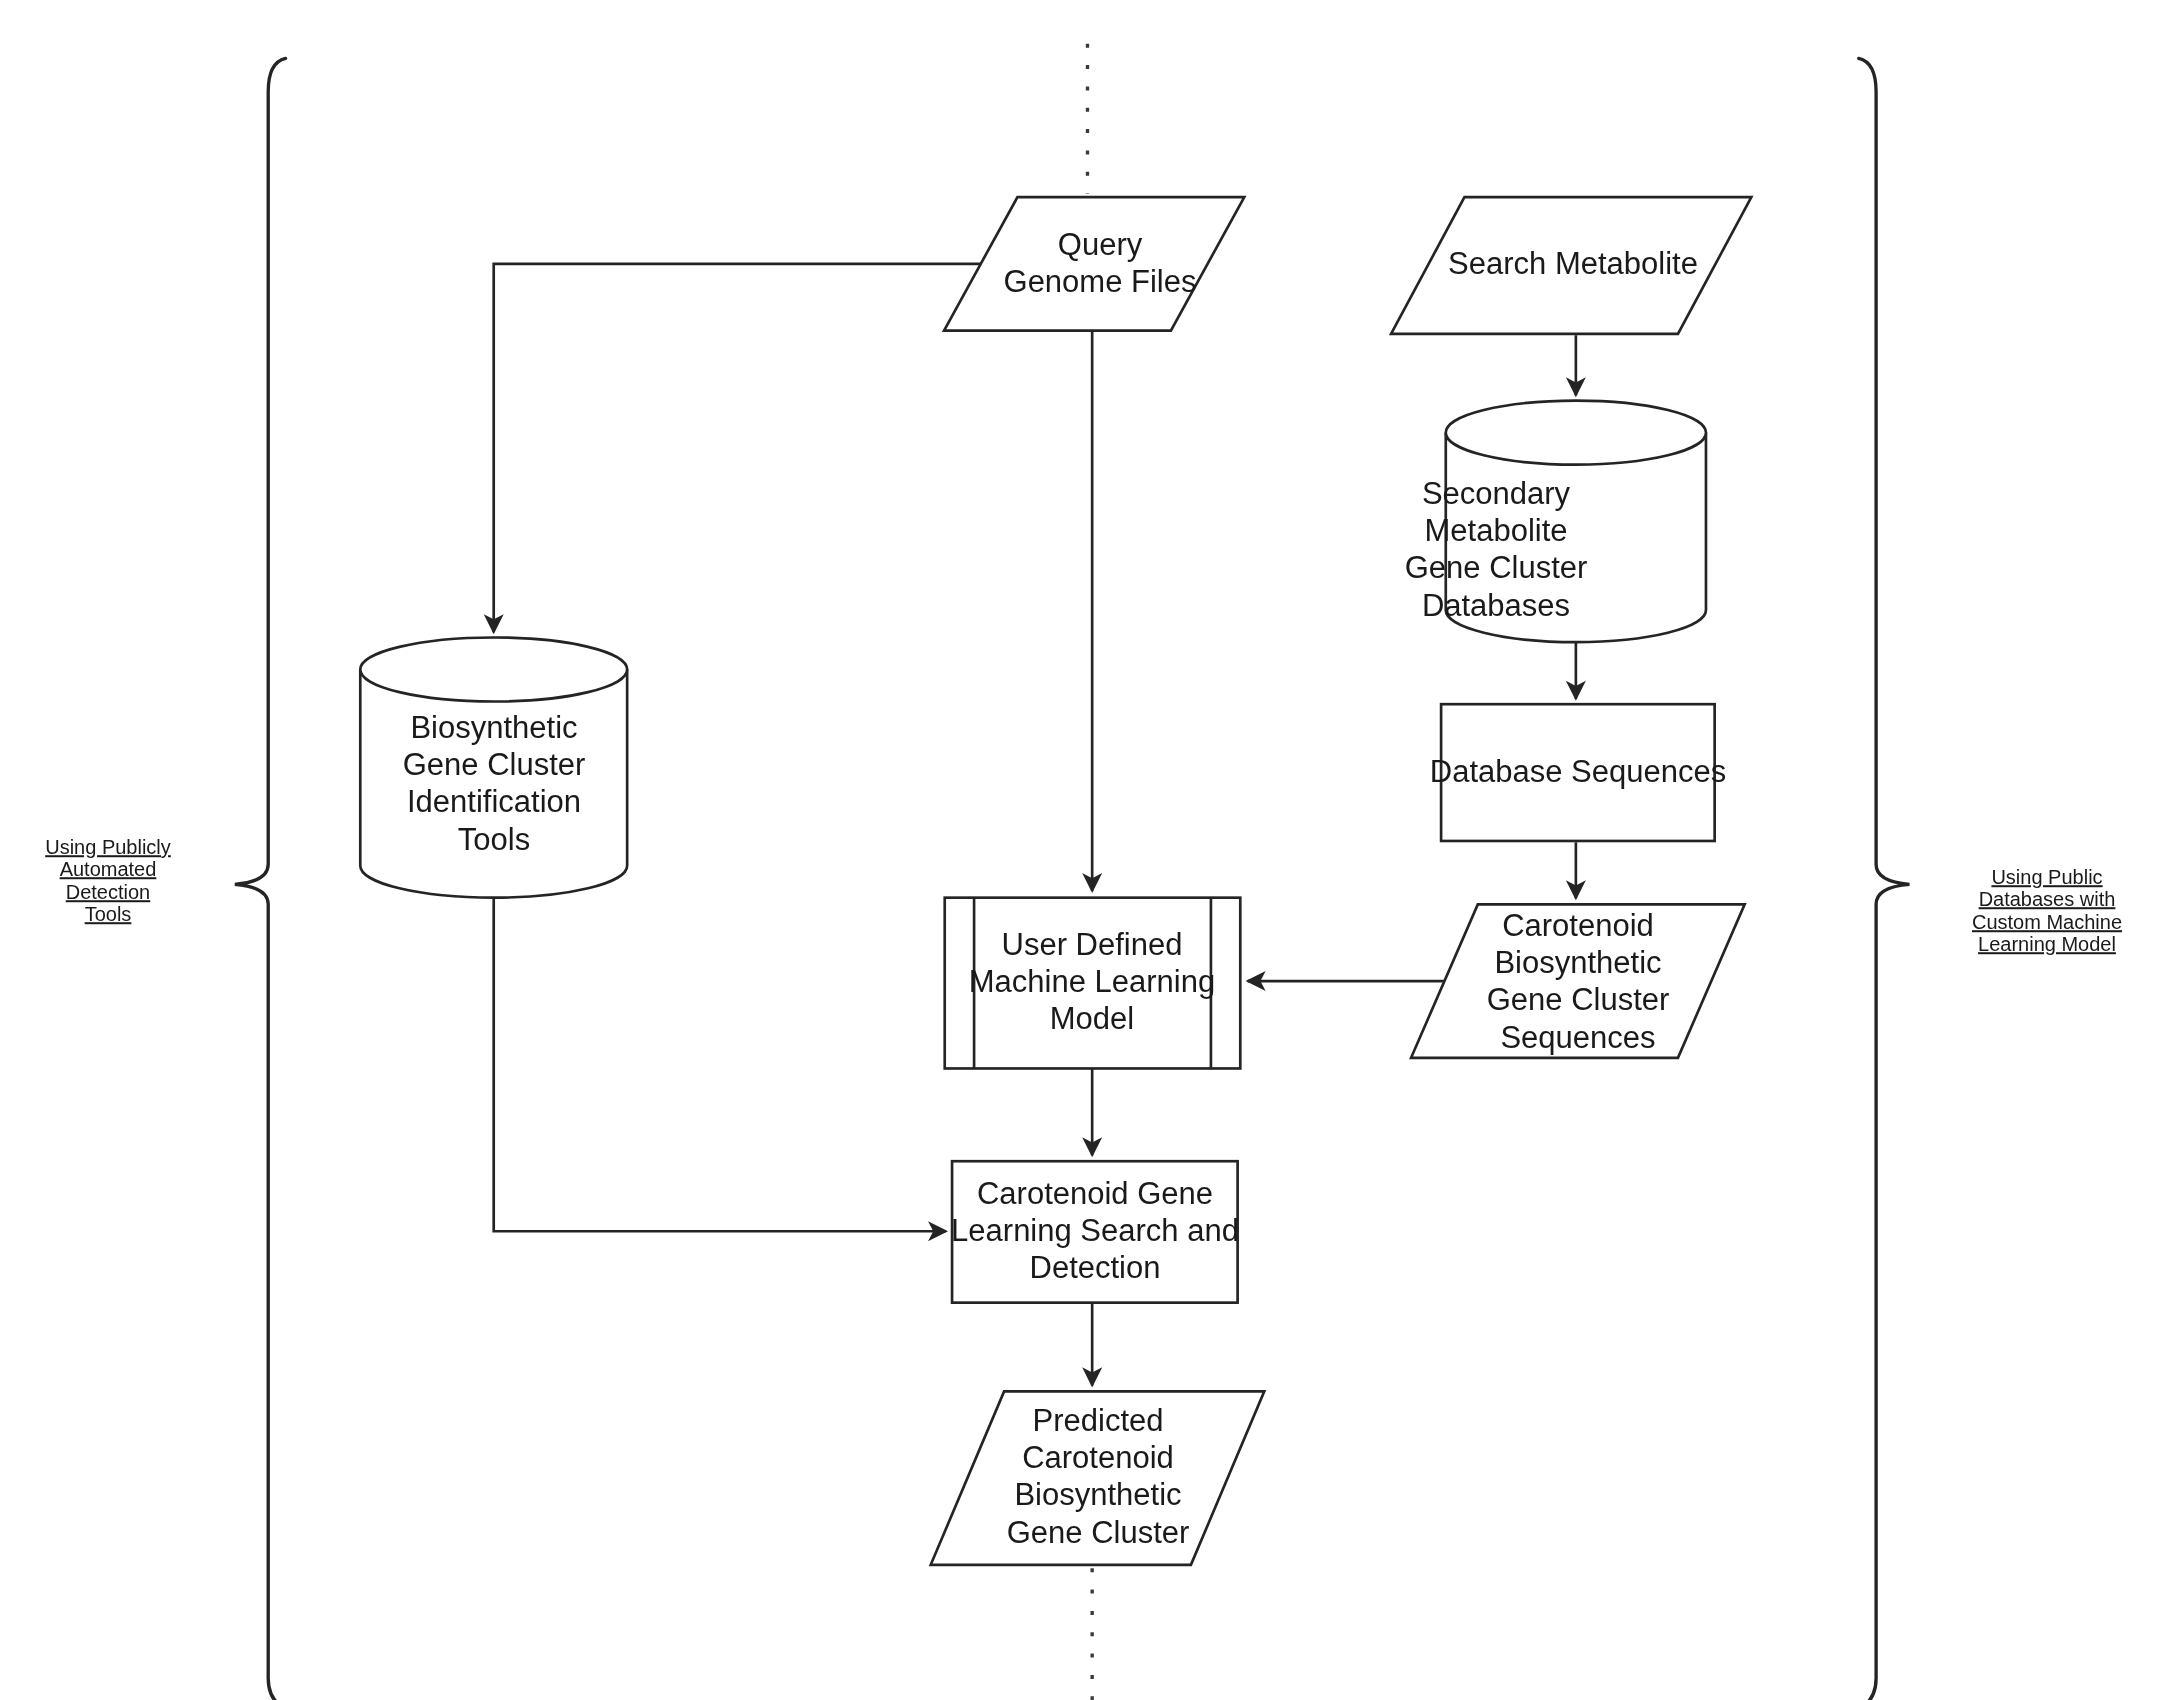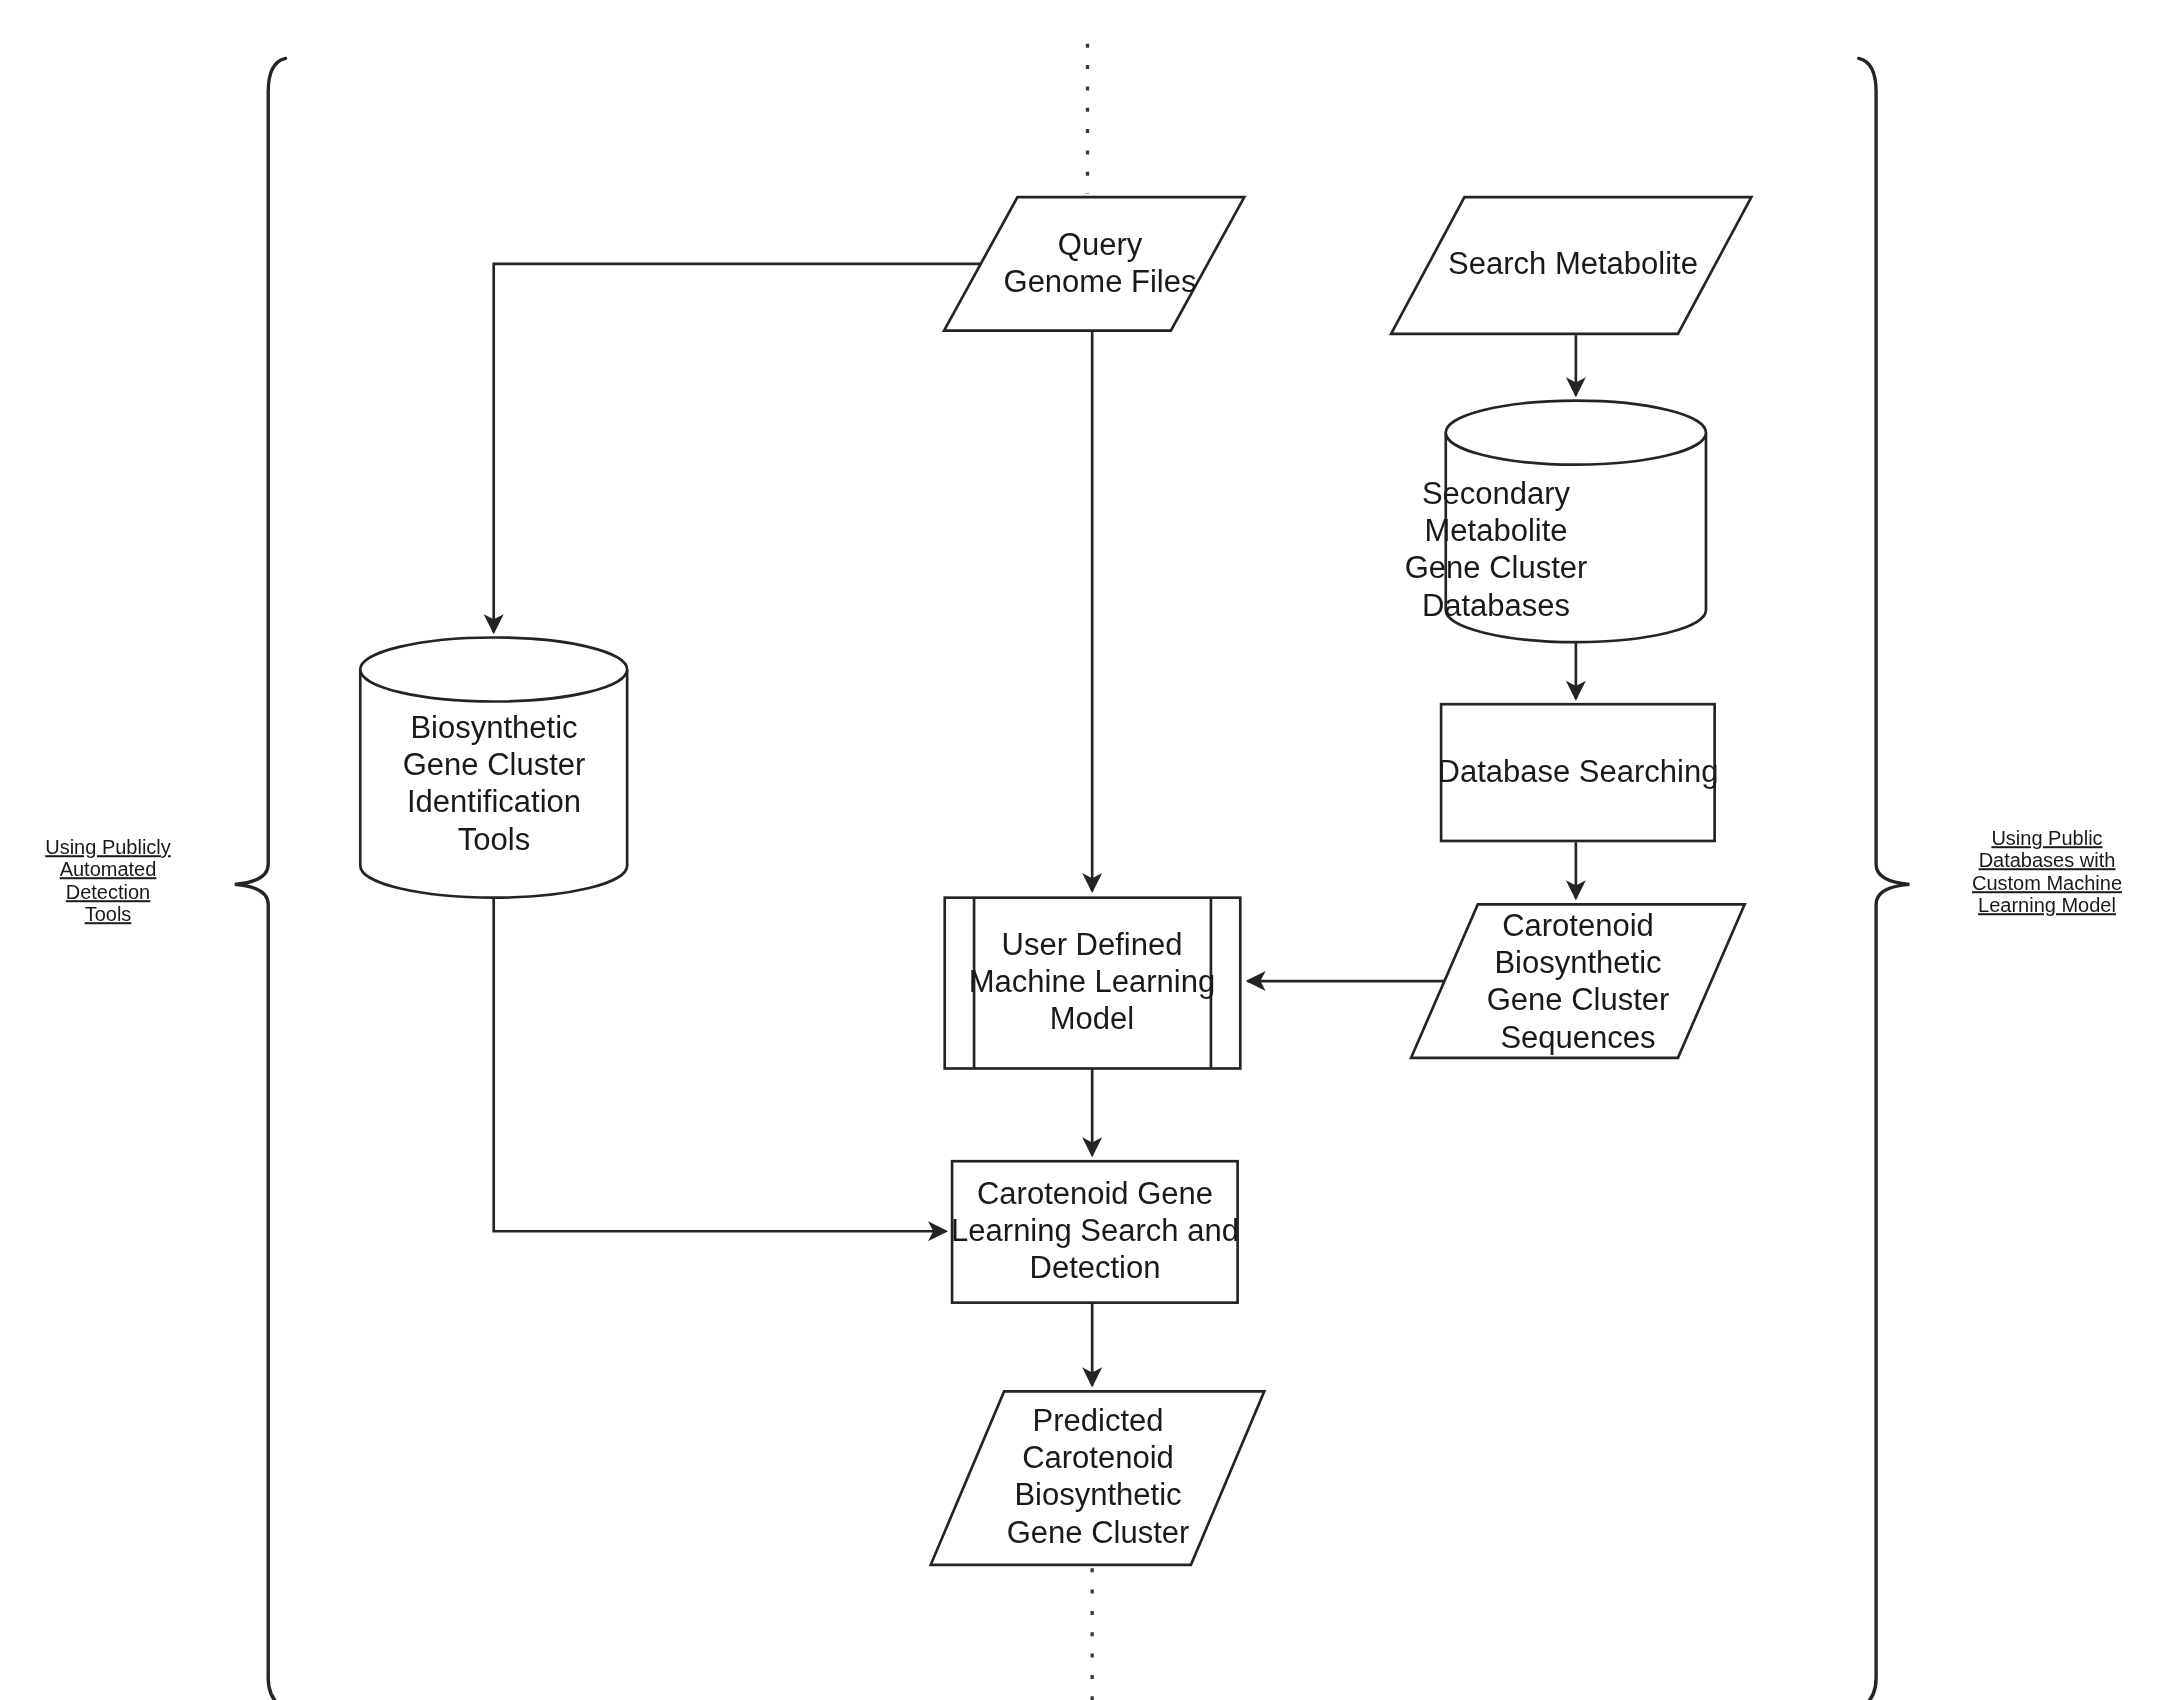--- a/index.html
+++ b/index.html
@@ -95,21 +95,21 @@
   <div class="lbl" style="left:1100px;top:226px">Query
 Genome Files</div>
 
   <div class="lbl" style="left:1573px;top:227px">Search Metabolite</div>
 
   <div class="lbl" style="left:1496px;top:512px">Secondary
 Metabolite
 Gene Cluster
 Databases</div>
 
-  <div class="lbl" style="left:1578px;top:735px">Database Searching</div>
+  <div class="lbl" style="left:1578px;top:735px">Database Sequences</div>
 
   <div class="lbl" style="left:1578px;top:944px">Carotenoid
 Biosynthetic
 Gene Cluster
 Sequences</div>
 
   <div class="lbl" style="left:494px;top:746px">Biosynthetic
 Gene Cluster
 Identification
 Tools</div>
@@ -125,19 +125,19 @@
   <div class="lbl" style="left:1098px;top:1439px">Predicted
 Carotenoid
 Biosynthetic
 Gene Cluster</div>
 
   <div class="lbl side" style="left:108px;top:844px">Using Publicly
 Automated
 Detection
 Tools</div>
 
-  <div class="lbl side" style="left:2047px;top:835px">Using Public
+  <div class="lbl side" style="left:2047px;top:874px">Using Public
 Databases with
 Custom Machine
 Learning Model</div>
 
 </div>
 
 
 </body></html>

